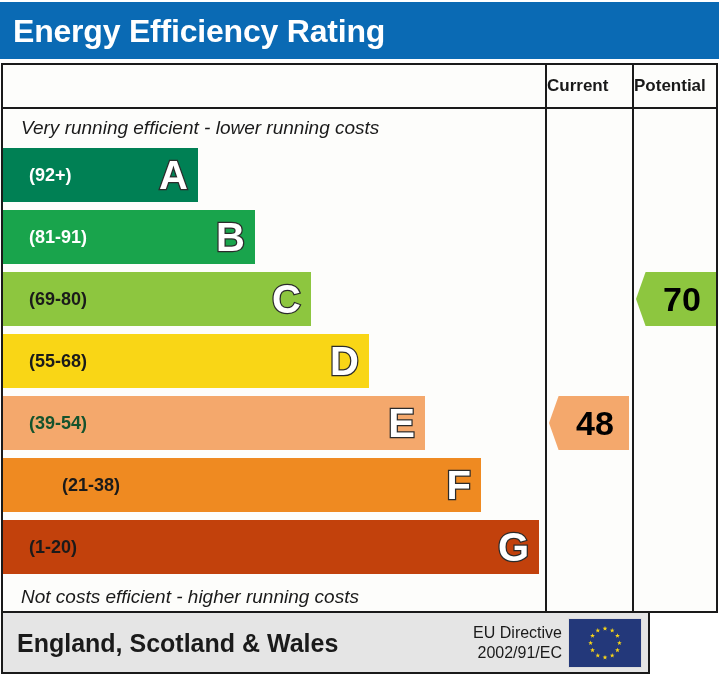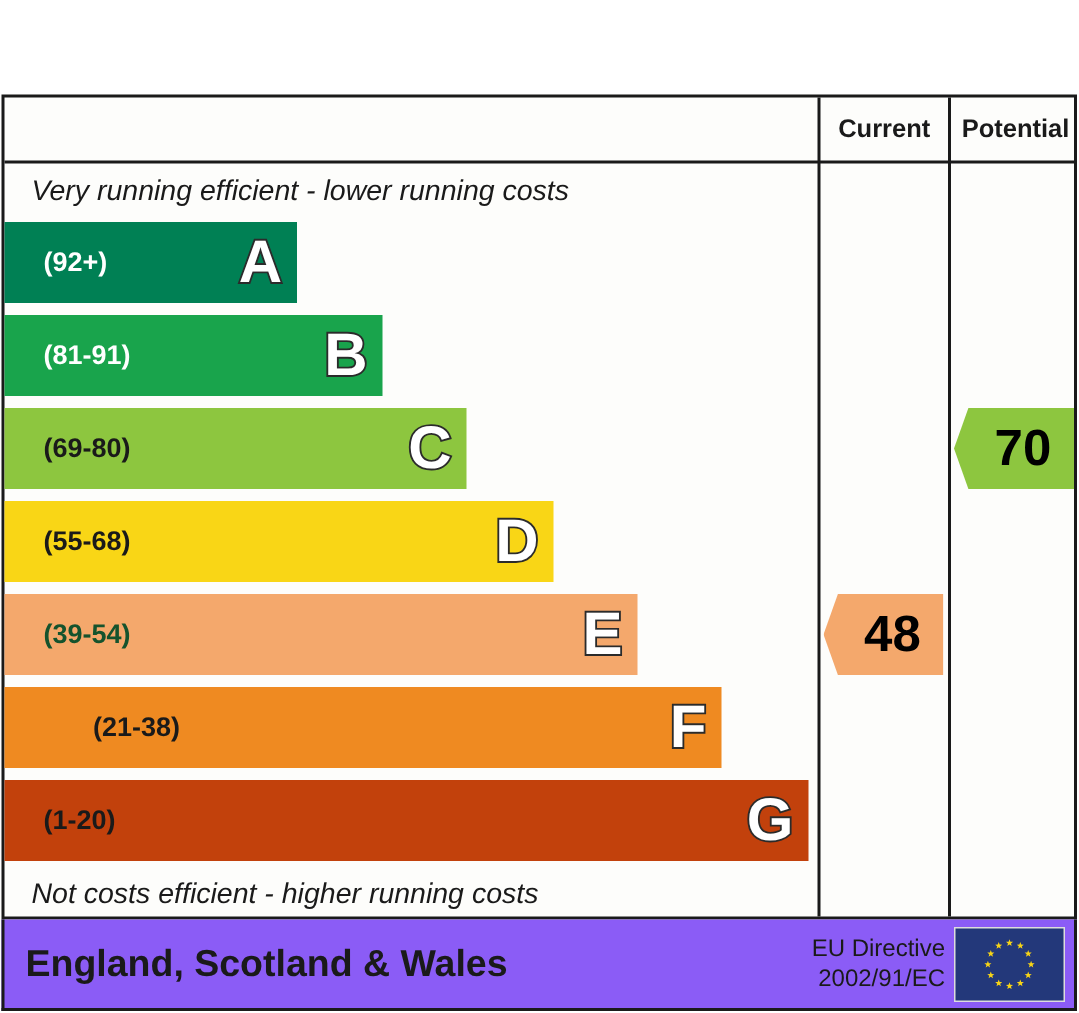--- a/index.html
+++ b/index.html
@@ -72,21 +72,20 @@
     width: 100%;
     height: 2px;
     background: #1a1a1a;
   }
 
   .col-head {
     position: absolute;
     top: 0;
     height: 42px;
     line-height: 42px;
-    text-align: center;
     font-size: 17px;
     font-weight: bold;
     color: #1a1a1a;
     font-family: "Liberation Sans", sans-serif;
   }
   .col-head.current   { left: 544px; width: 85px; }
   .col-head.potential { left: 631px; width: 86px; }
 
   
   .caption {
@@ -158,26 +157,26 @@
     font-weight: bold;
     line-height: 1;
     font-family: "Liberation Sans", sans-serif;
   }
 
   
   .footer {
     position: absolute;
     left: 1px;
     top: 613px;
-    width: 717px;
+    width: 649px;
     height: 61px;
     border: 2px solid #1a1a1a;
     border-top: none;
     box-sizing: border-box;
-    background: #8b5cf6;
+    background: #e5e5e5;
   }
   .footer-region {
     position: absolute;
     left: 14px;
     top: 50%;
     transform: translateY(-50%);
     font-size: 25px;
     font-weight: bold;
     color: #1a1a1a;
     white-space: nowrap;
@@ -204,20 +203,23 @@
     background: #23387A;
     border: 1px solid #dddddd;
     box-sizing: border-box;
   }
 </style>
 </head>
 <body>
 
 <div id="epc">
 
+  <div class="title-bar">
+    <div class="title-text">Energy Efficiency Rating</div>
+  </div>
 
   <div class="table-frame">
 
     <div class="head-rule"></div>
     <div class="col-div c1"></div>
     <div class="col-div c2"></div>
 
     <div class="col-head current">Current</div>
     <div class="col-head potential">Potential</div>
 

